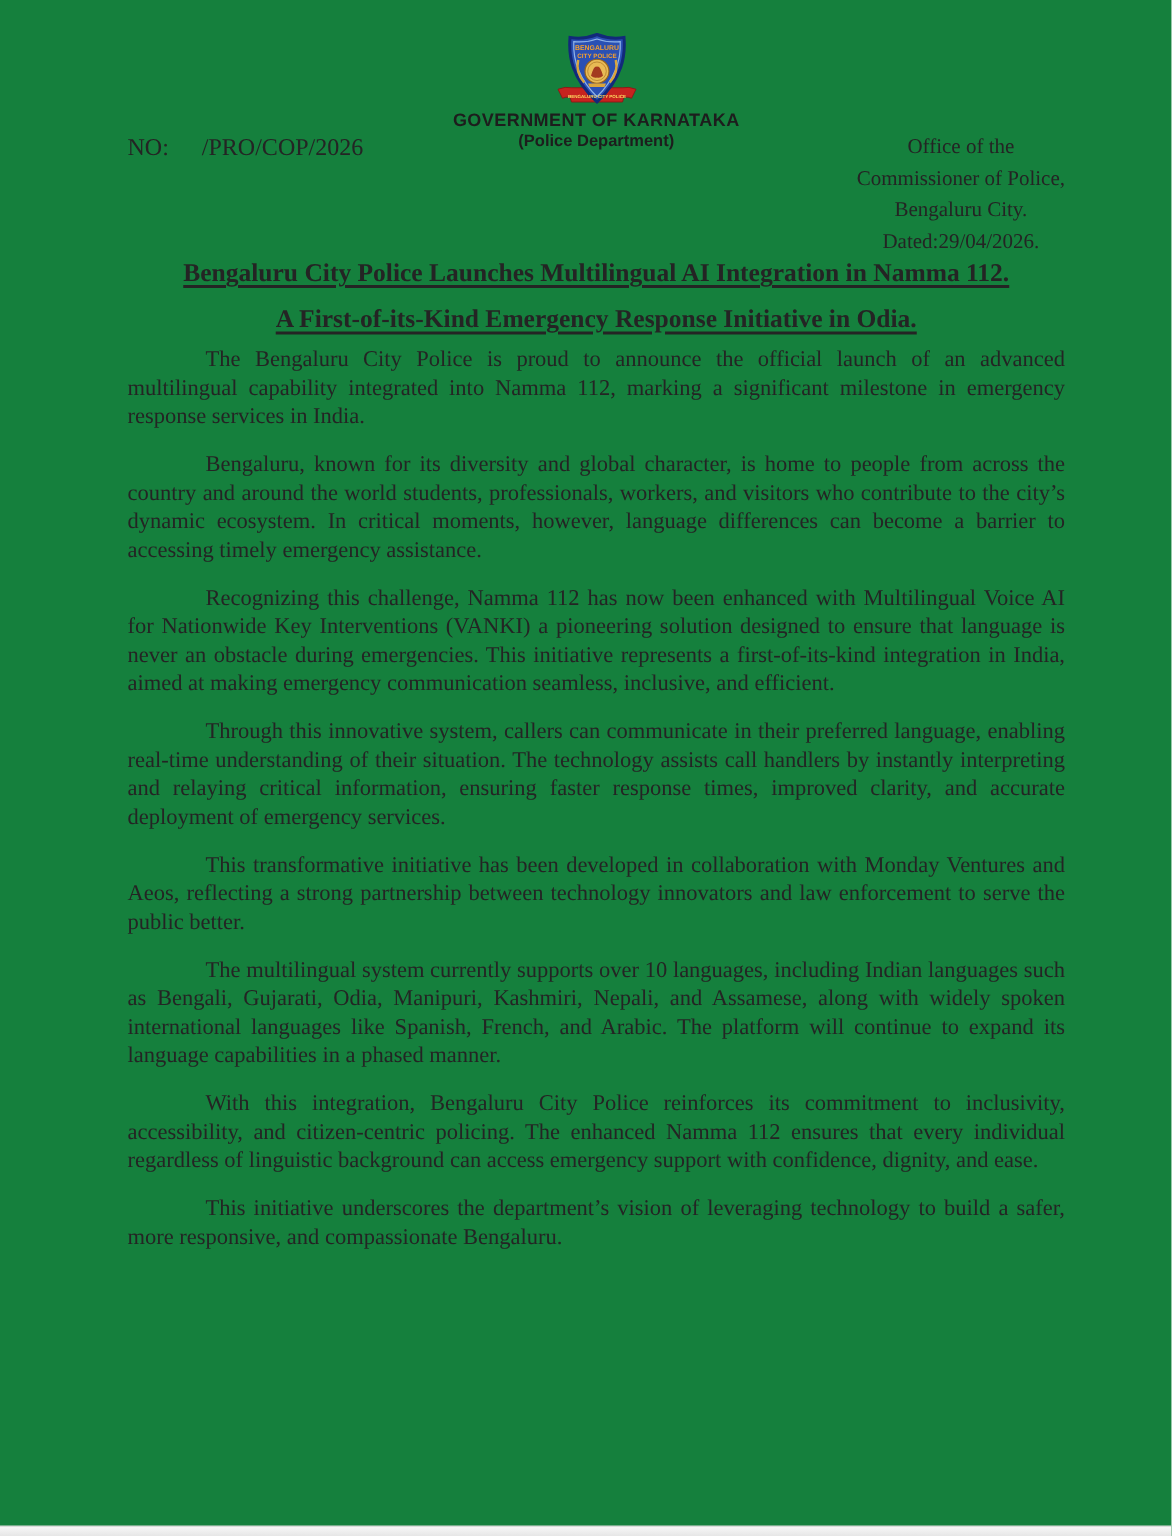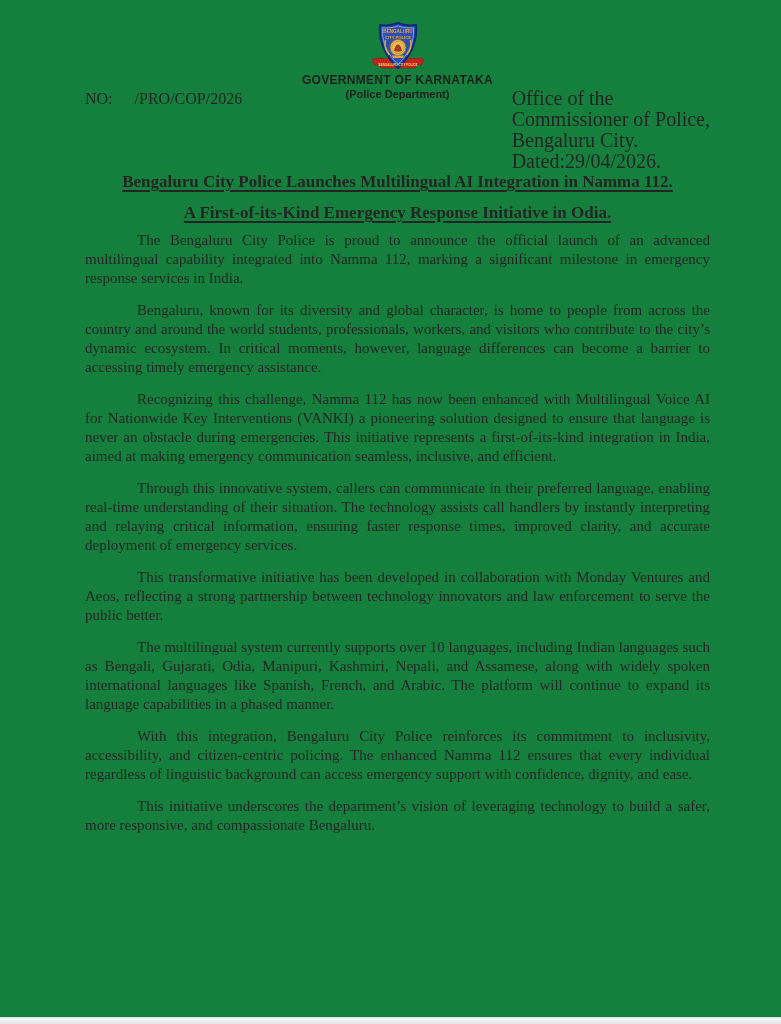--- a/index.html
+++ b/index.html
@@ -51,21 +51,22 @@
   }
   .ref-no {
     font-size: 16px;
     padding-top: 2px;
     white-space: nowrap;
   }
   .ref-no .ref-value {
     margin-left: 22px;
   }
   .office-block {
-    font-size: 20px;
+    text-align: center;
+    font-size: 14px;
     line-height: 21px;
   }
   
   .press-note-title {
     margin: 5px 0 10px 0;
     text-align: center;
     font-size: 17.5px;
     font-weight: bold;
     text-decoration: underline;
     text-decoration-thickness: 1.5px;

